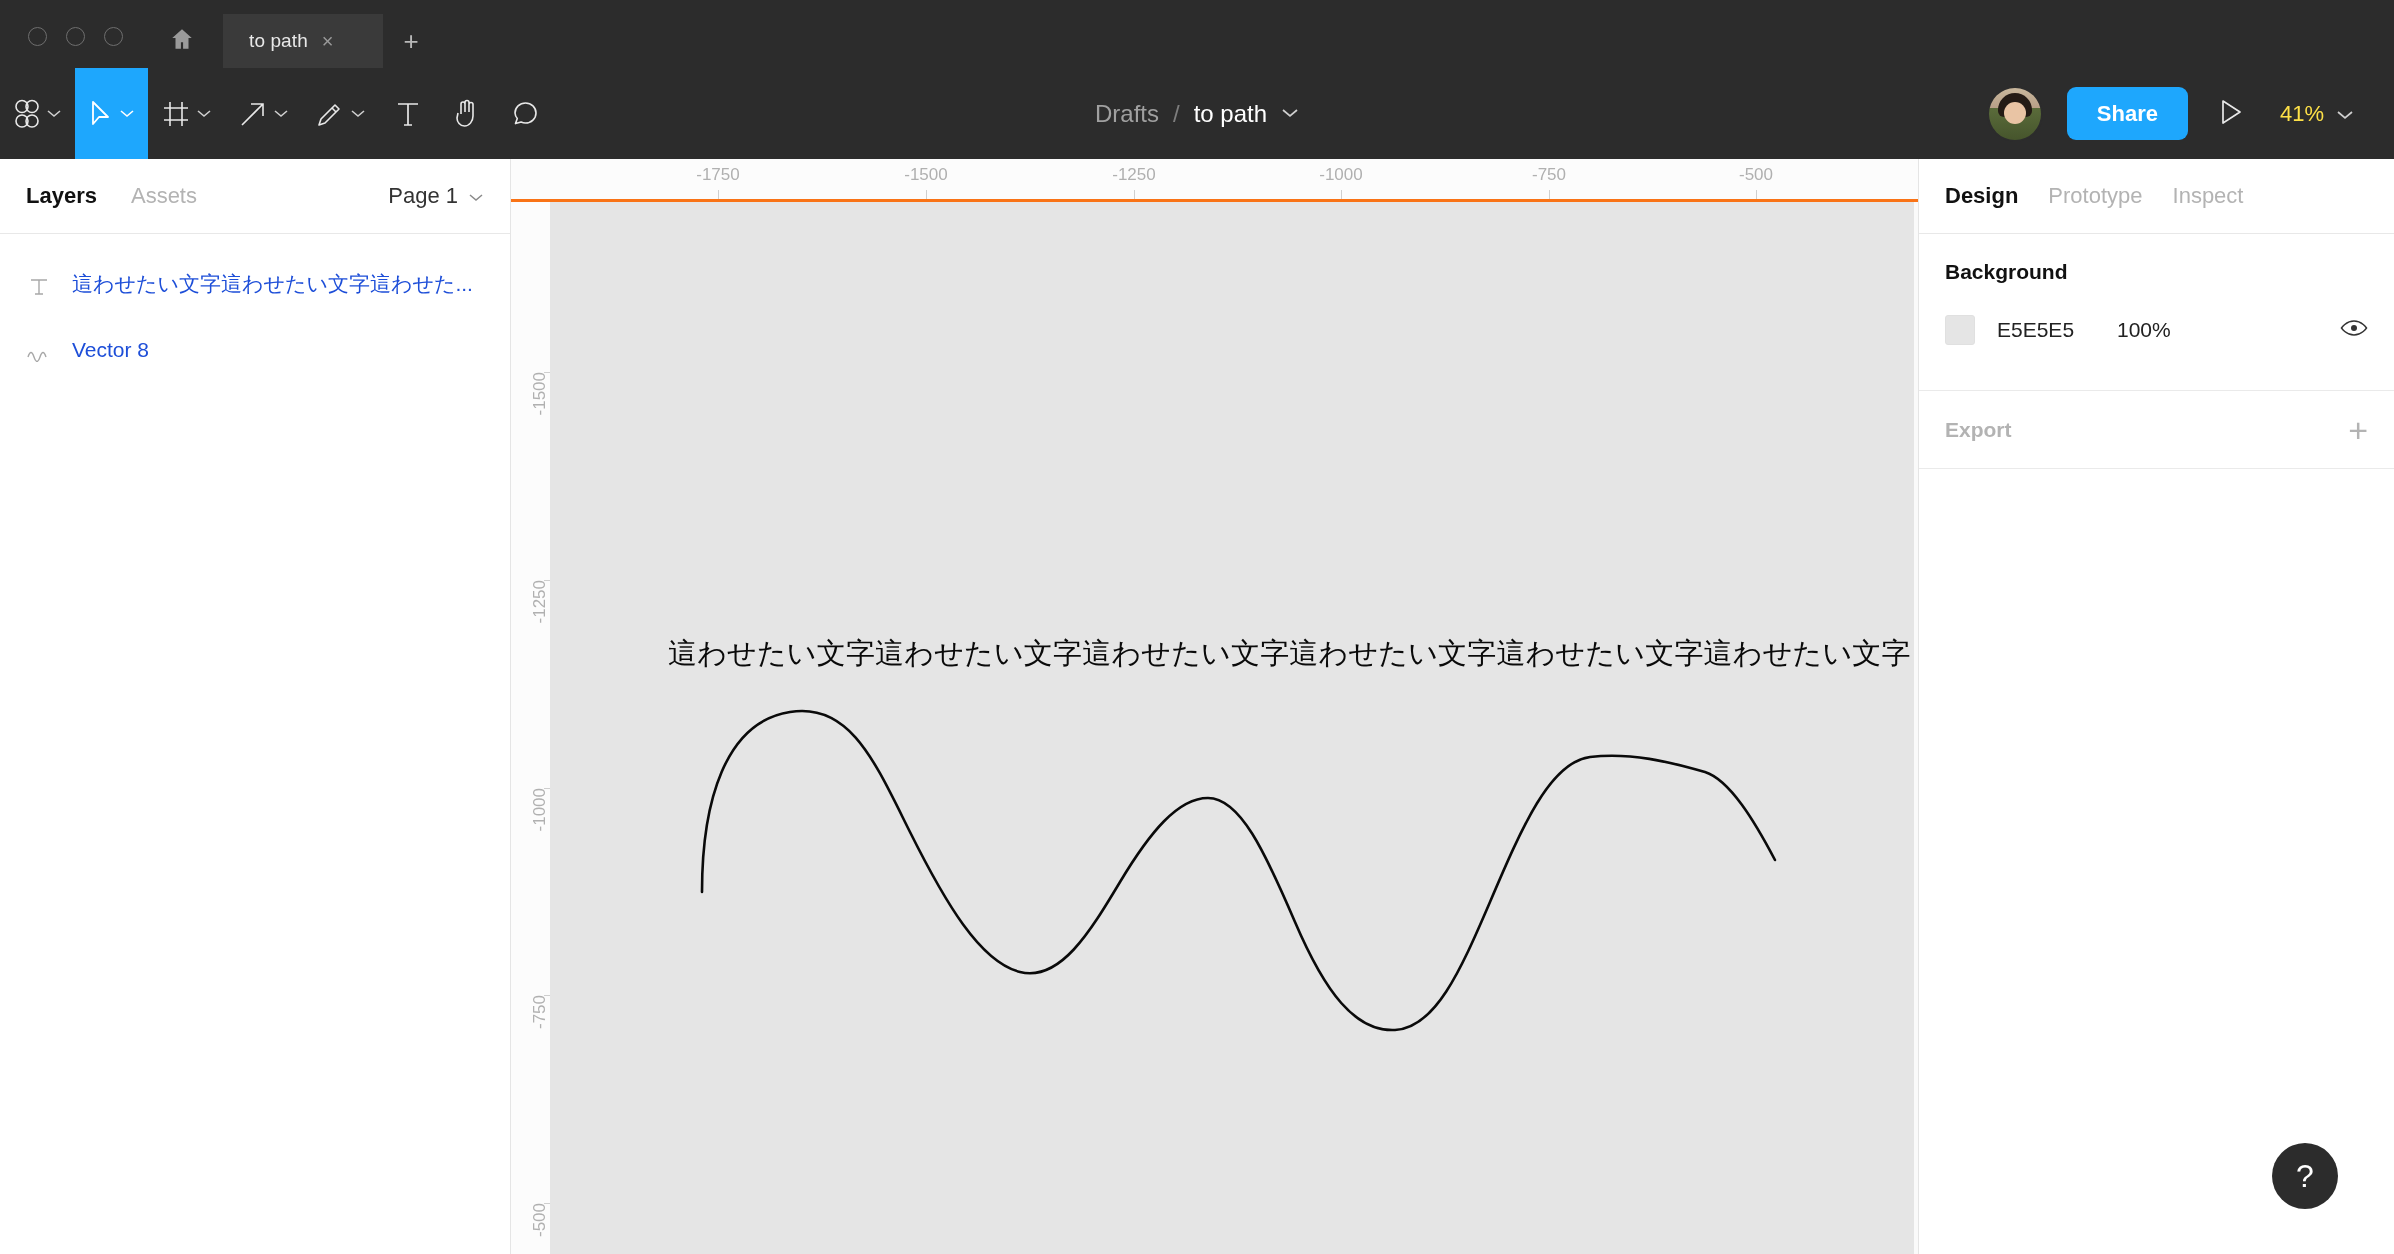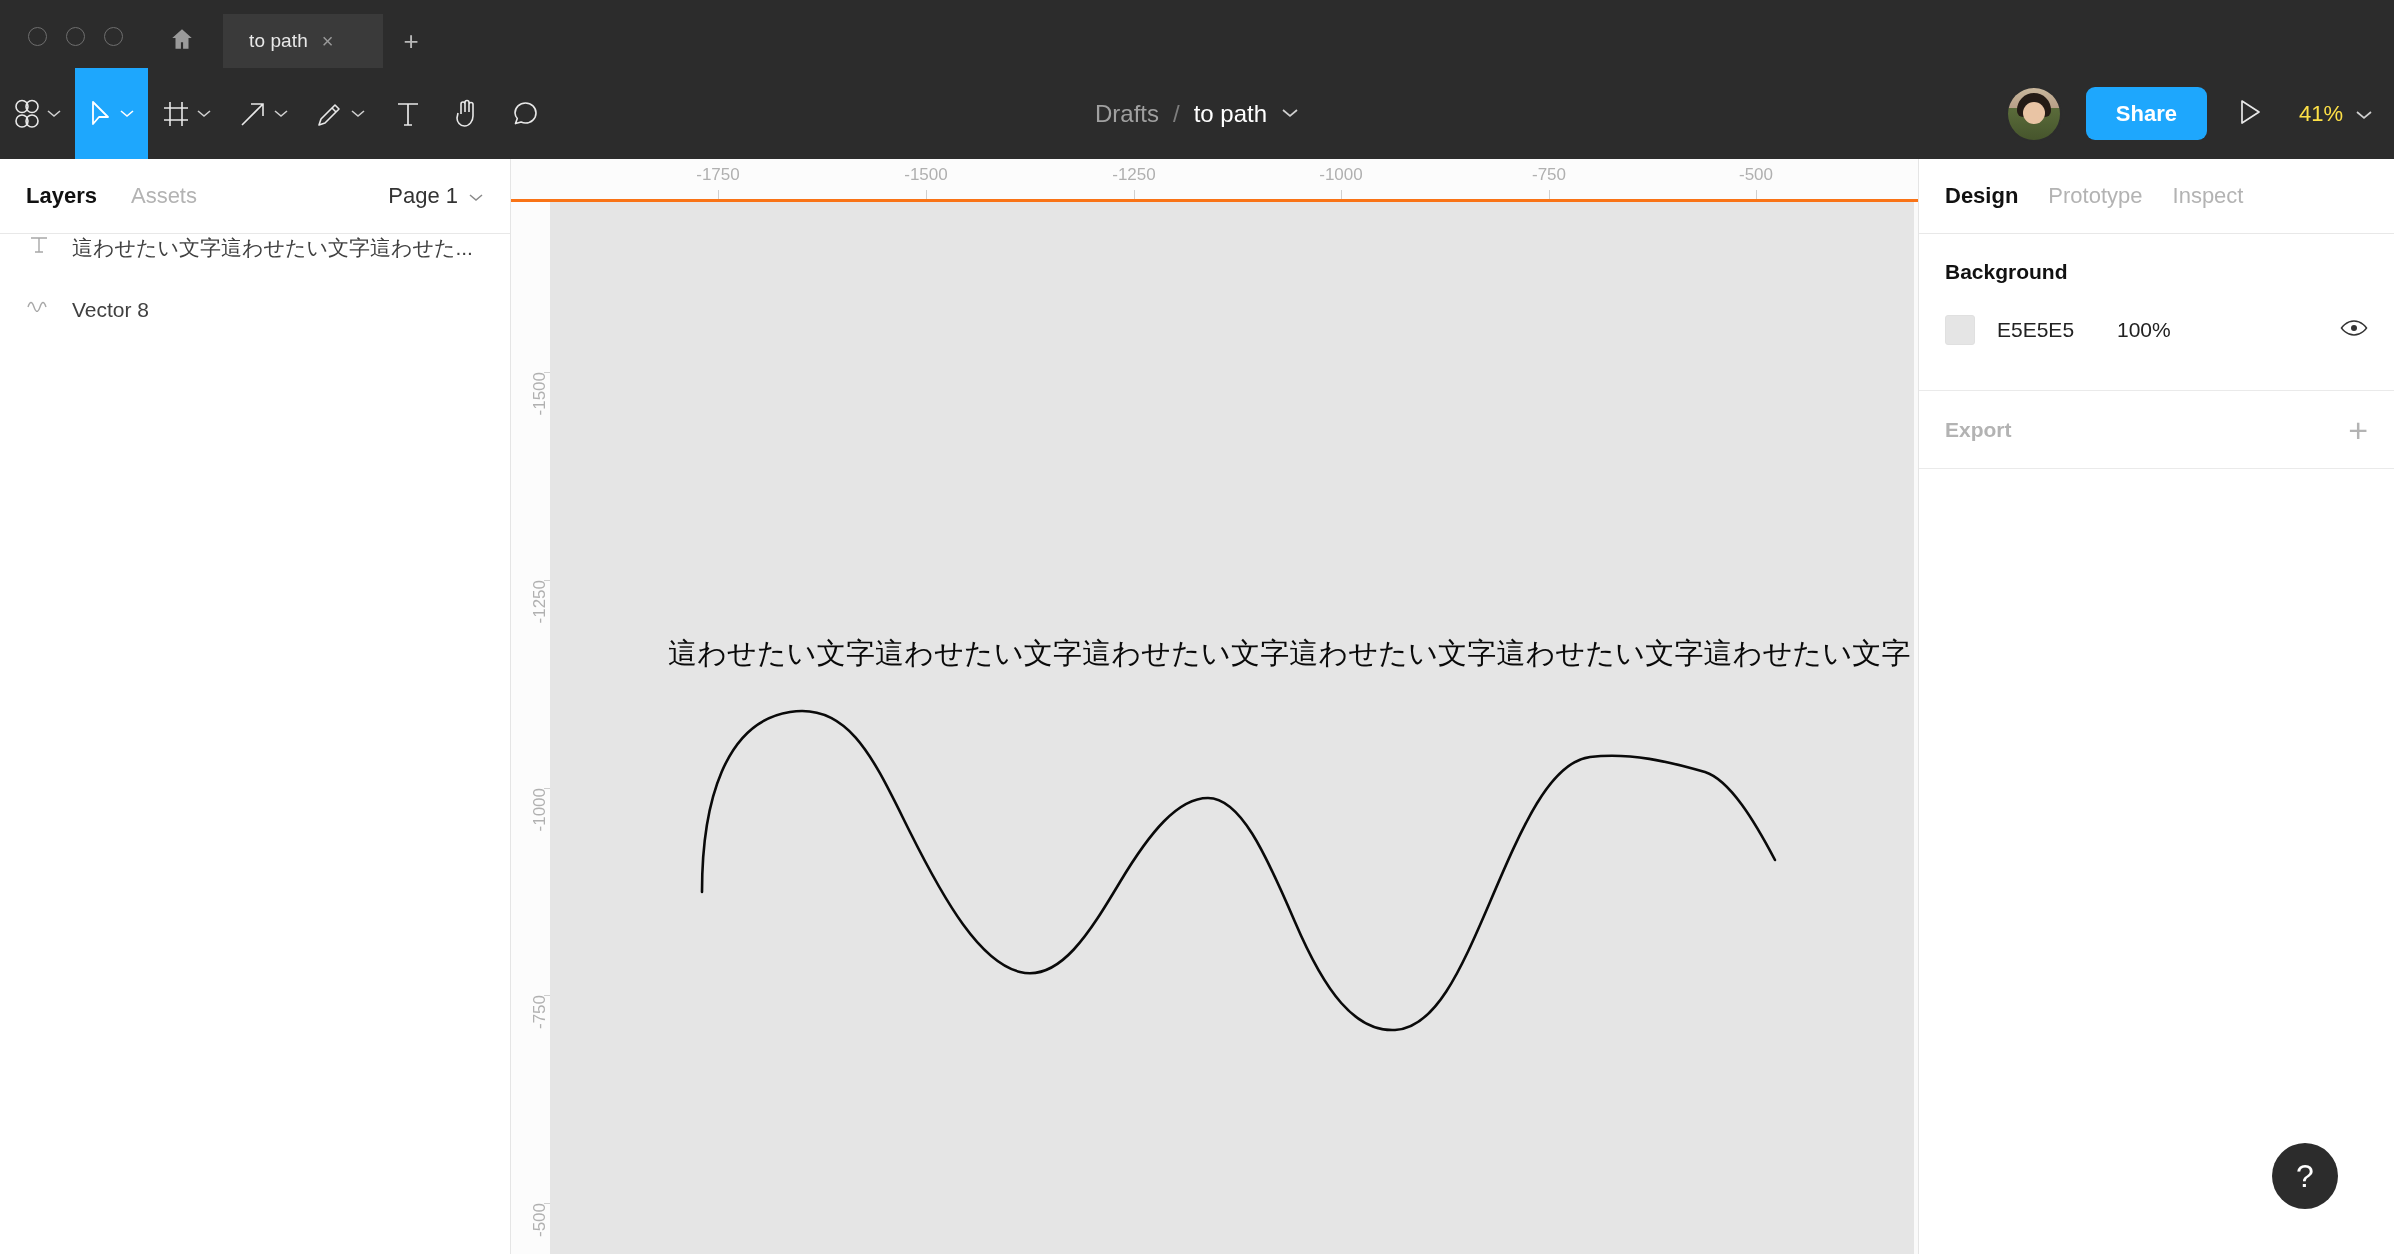--- a/index.html
+++ b/index.html
@@ -51,21 +51,21 @@
     position:absolute; left:0; right:0; top:0; height:91px;
     display:flex; align-items:center; justify-content:center; gap:14px;
     pointer-events:none;
   }
   .toolbar-center > * { pointer-events:auto; }
   .crumb-root { color:#a0a0a0; font-size:24px; }
   .crumb-sep  { color:#7d7d7d; font-size:24px; }
   .crumb-file { color:#ffffff; font-size:24px; }
   .toolbar-right {
     position:absolute; right:0; top:0; height:91px;
-    display:flex; align-items:center; gap:0; padding-right:21px;
+    display:flex; align-items:center; gap:0; padding-right:40px;
   }
   .avatar {
     width:52px; height:52px; border-radius:50%; overflow:hidden;
     background:linear-gradient(180deg,#c9b79c 0%,#b8a088 38%,#5a6b3a 39%,#46552c 100%);
     position:relative; margin-right:26px; box-shadow:0 0 0 2px #2c2c2c;
   }
   .avatar .hair {
     position:absolute; left:9px; top:5px; width:34px; height:24px;
     background:#241b15; border-radius:17px 17px 6px 6px;
   }
@@ -86,22 +86,22 @@
     background:#ffffff; border-right:1px solid #e5e5e5;
   }
   .lp-head {
     height:75px; display:flex; align-items:center; padding:0 26px;
     border-bottom:1px solid #e8e8e8; gap:34px;
   }
   .lp-tab { font-size:22px; color:#b3b3b3; }
   .lp-tab.active { color:#111; font-weight:700; }
   .lp-page { margin-left:auto; display:flex; align-items:center; gap:10px; font-size:22px; color:#333; }
   .layer-row {
-    height:64px; display:flex; align-items:flex-start; gap:20px; padding:0 26px;
-    font-size:21px; color:#404040;
+    height:64px; display:flex; align-items:flex-end; gap:20px; padding:0 26px;
+    font-size:21px; color:#1d4ed8;
   }
   .layer-icon { width:26px; display:flex; justify-content:center; color:#9a9a9a; }
   .layer-name { white-space:nowrap; overflow:hidden; text-overflow:ellipsis; }
 
   
   .canvas-wrap { position:absolute; top:159px; left:511px; width:1407px; height:1095px; background:#fafafa; }
   .ruler-h {
     position:absolute; top:0; left:0; width:1407px; height:43px;
     background:#fcfcfc; border-bottom:3px solid #f97316;
   }

